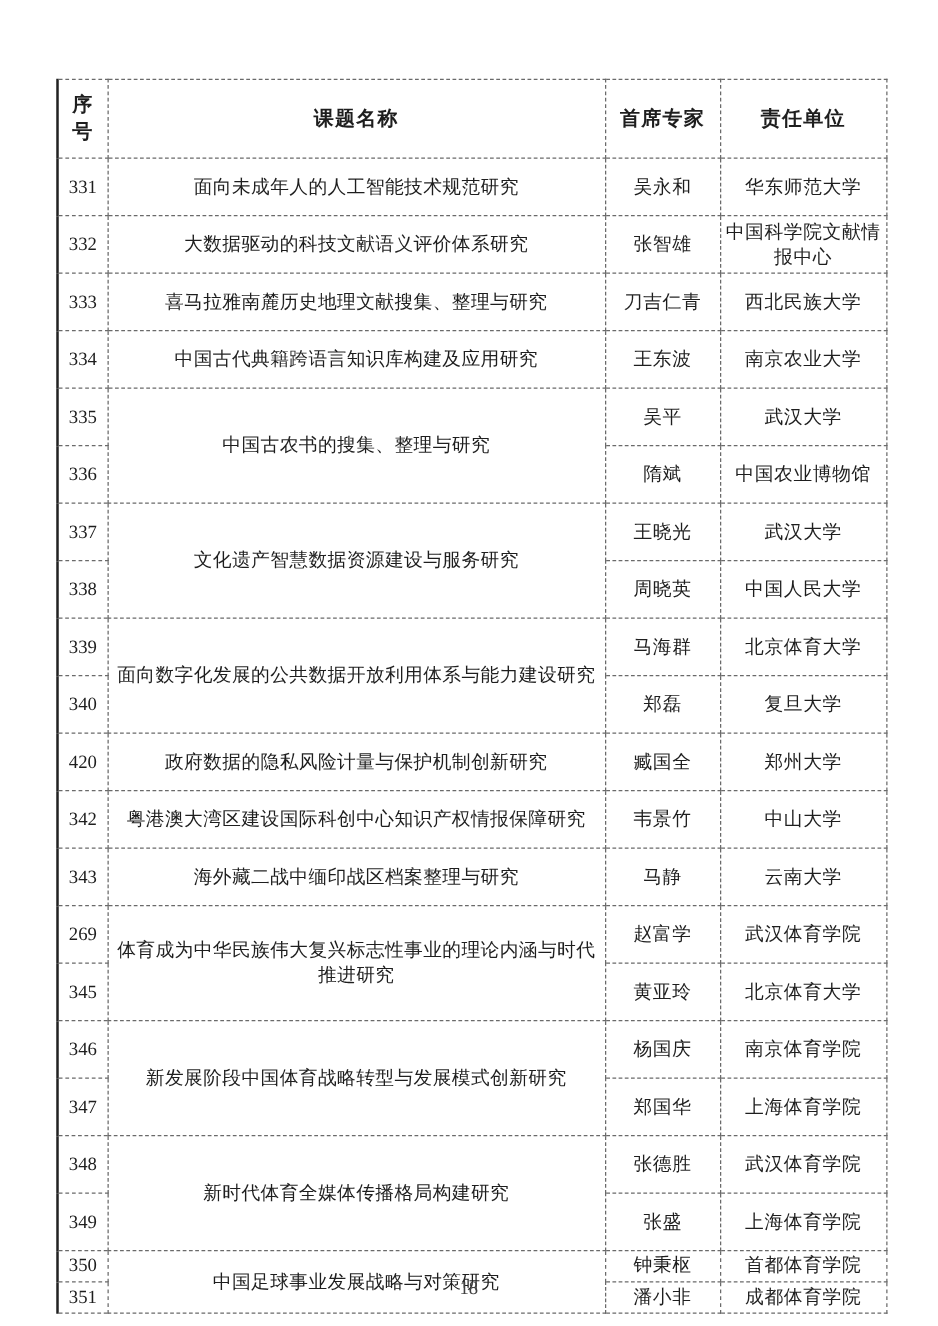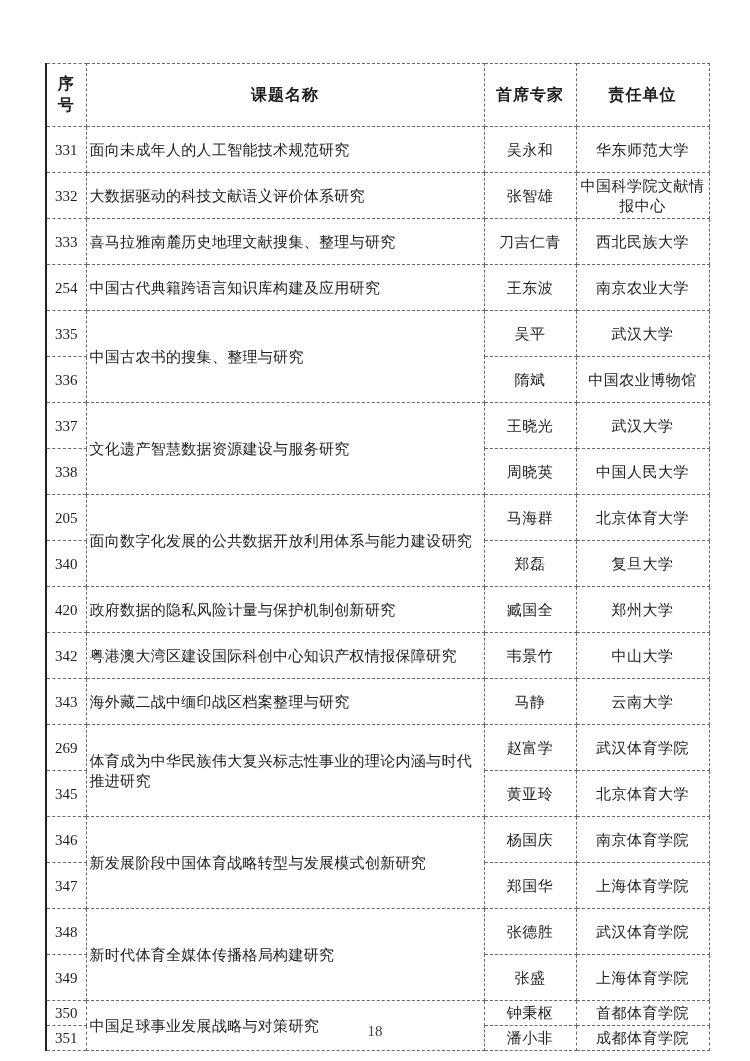--- a/index.html
+++ b/index.html
@@ -47,21 +47,21 @@
     font-size: 15px;
     line-height: 20px;
   }
   td.c-no {
     text-align: center;
     font-size: 14.5px;
     height: 41px;
     margin-left: 19px;
   }
   td.c-title {
-    text-align: left;
+    text-align: center;
     padding-left: 3px;
     padding-right: 2px;
     line-height: 22px;
     letter-spacing: 0.3px;
   }
   td.c-expert,
   td.c-unit {
     text-align: center;
     letter-spacing: 0.5px;
     margin-top: 42px;
@@ -113,21 +113,21 @@
           <td class="c-expert">张智雄</td>
           <td class="c-unit">中国科学院文献情报中心</td>
         </tr>
         <tr>
           <td class="c-no">333</td>
           <td class="c-title" rowspan="1">喜马拉雅南麓历史地理文献搜集、整理与研究</td>
           <td class="c-expert">刀吉仁青</td>
           <td class="c-unit">西北民族大学</td>
         </tr>
         <tr>
-          <td class="c-no">254</td>
+          <td class="c-no">334</td>
           <td class="c-title" rowspan="1">中国古代典籍跨语言知识库构建及应用研究</td>
           <td class="c-expert">王东波</td>
           <td class="c-unit">南京农业大学</td>
         </tr>
         <tr>
           <td class="c-no">335</td>
           <td class="c-title" rowspan="2">中国古农书的搜集、整理与研究</td>
           <td class="c-expert">吴平</td>
           <td class="c-unit">武汉大学</td>
         </tr>
@@ -141,21 +141,21 @@
           <td class="c-title" rowspan="2">文化遗产智慧数据资源建设与服务研究</td>
           <td class="c-expert">王晓光</td>
           <td class="c-unit">武汉大学</td>
         </tr>
         <tr>
           <td class="c-no">338</td>
           <td class="c-expert">周晓英</td>
           <td class="c-unit">中国人民大学</td>
         </tr>
         <tr>
-          <td class="c-no">205</td>
+          <td class="c-no">339</td>
           <td class="c-title" rowspan="2">面向数字化发展的公共数据开放利用体系与能力建设研究</td>
           <td class="c-expert">马海群</td>
           <td class="c-unit">北京体育大学</td>
         </tr>
         <tr>
           <td class="c-no">340</td>
           <td class="c-expert">郑磊</td>
           <td class="c-unit">复旦大学</td>
         </tr>
         <tr>

